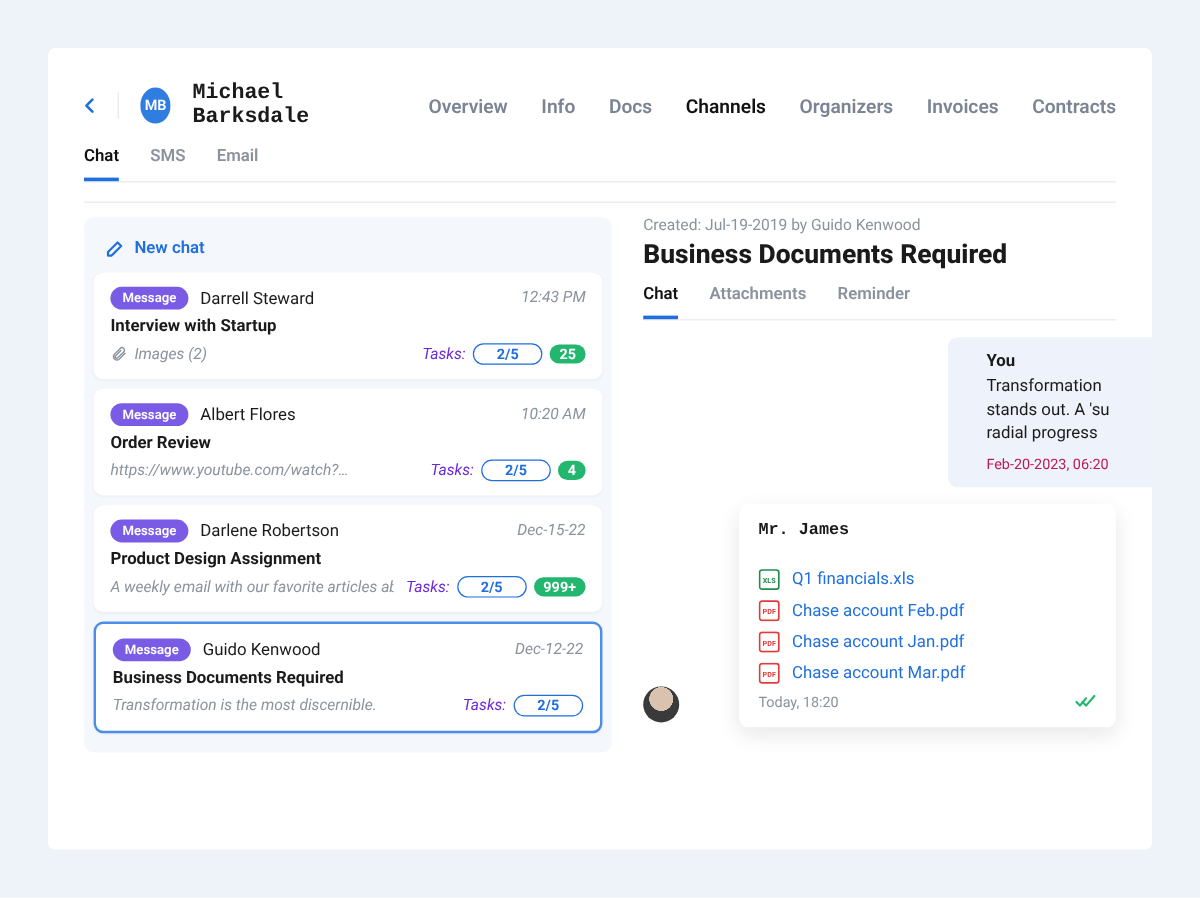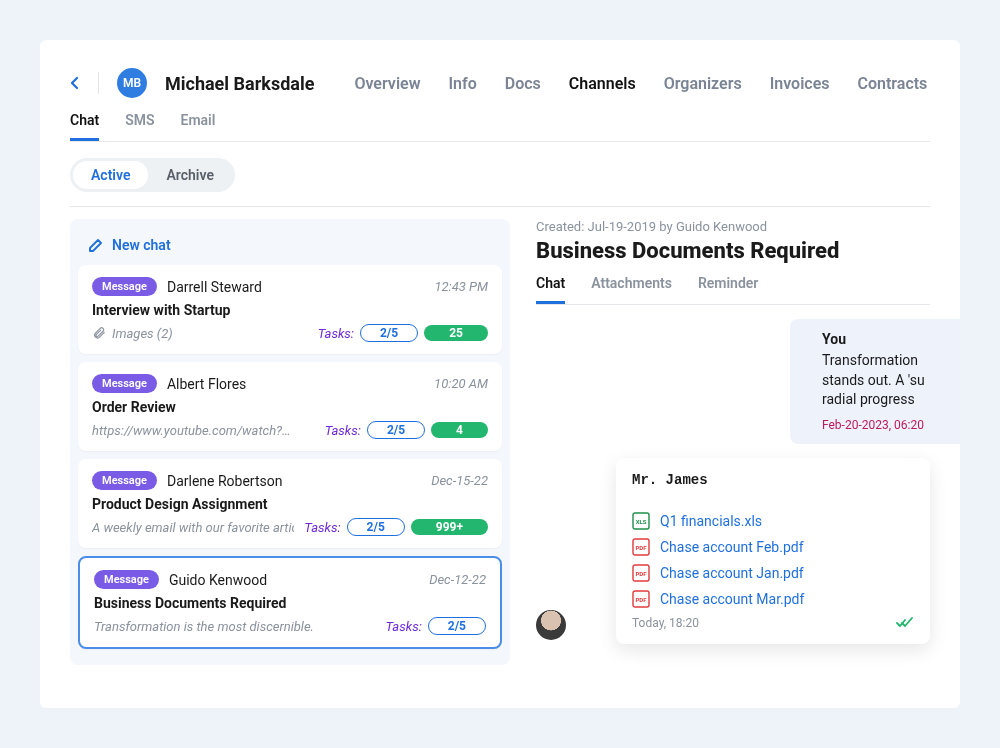--- a/index.html
+++ b/index.html
@@ -31,21 +31,21 @@
   cursor: pointer;
 }
 .vsep {
   width: 1px; height: 22px; background: #e2e6eb;
 }
 .avatar-circle {
   width: 30px; height: 30px; border-radius: 50%;
   background: #2f7de1; color:#fff; font-size:12px; font-weight:600;
   display:flex; align-items:center; justify-content:center;
 }
-.contact-name { font-size: 18px; font-weight: 700; }
+.contact-name { font-size: 18px; font-weight: 700; font-family: Liberation Mono, monospace; }
 .top-tabs { display:flex; gap: 28px; margin-left: 22px; font-size:16px; }
 .top-tabs .tab { color:#7a8494; font-weight:600; cursor:pointer; }
 .top-tabs .tab.active { color:#111; }
 .sub-tabs {
   display:flex; gap:26px; font-size:14px; font-weight:600;
   border-bottom:1px solid #e5e8ec; margin-bottom:16px;
 }
 .sub-tabs .stab { color:#8a929e; padding-bottom:10px; cursor:pointer; }
 .sub-tabs .stab.active { color:#111; border-bottom:3px solid #1f6fde; }
 .seg-control {
@@ -94,21 +94,21 @@
   max-width: 240px;
 }
 .meta { display:flex; align-items:center; gap:6px; font-size:13px; }
 .tasks-label { color:#6d28d9; font-style:italic; }
 .pill-outline {
   border:1.5px solid #1f6fde; color:#1f6fde; font-weight:700;
   border-radius:12px; padding:1px 19px; font-size:12px;
 }
 .pill-green {
   background:#22b66e; color:#fff; font-weight:700;
-  border-radius:12px; padding:1px 25px; font-size:12px;
+  border-radius:12px; padding:1px 8px; font-size:12px;
 }
 .thread-created { color:#8a929e; font-size:13px; }
 .thread-title { font-size:22px; font-weight:800; margin:4px 0 12px 0; }
 .thread-tabs {
   display:flex; gap:26px; font-size:14px; font-weight:600;
   border-bottom:1px solid #e5e8ec; margin-bottom:14px;
 }
 .thread-tabs .ttab { color:#8a929e; padding-bottom:10px; cursor:pointer; }
 .thread-tabs .ttab.active { color:#111; border-bottom:3px solid #1f6fde; }
 .msg-out {
@@ -162,24 +162,20 @@
         <span class="tab">Contracts</span>
       </div>
   </div>
 
   <div class="sub-tabs" id="sub-tabs">
       <span class="stab active">Chat</span>
       <span class="stab">SMS</span>
       <span class="stab">Email</span>
     </div>
 
-  <div class="seg-control" id="seg-control">
-      <span class="seg active">Active</span>
-      <span class="seg">Archive</span>
-    </div>
 
   <div class="divider"></div>
 
   <div class="columns">
     <div class="left-col">
       <div class="pane">
         <div class="new-chat-row">
           <svg width="16" height="16" viewBox="0 0 16 16">
               <path d="M2 11 L10 3 L13 6 L5 14 L2 14 Z" fill="none" stroke="#1f6fde" stroke-width="1.8" stroke-linejoin="round"></path>
               <path d="M2 14 L2 11" stroke="#1f6fde" stroke-width="1.8"></path>

